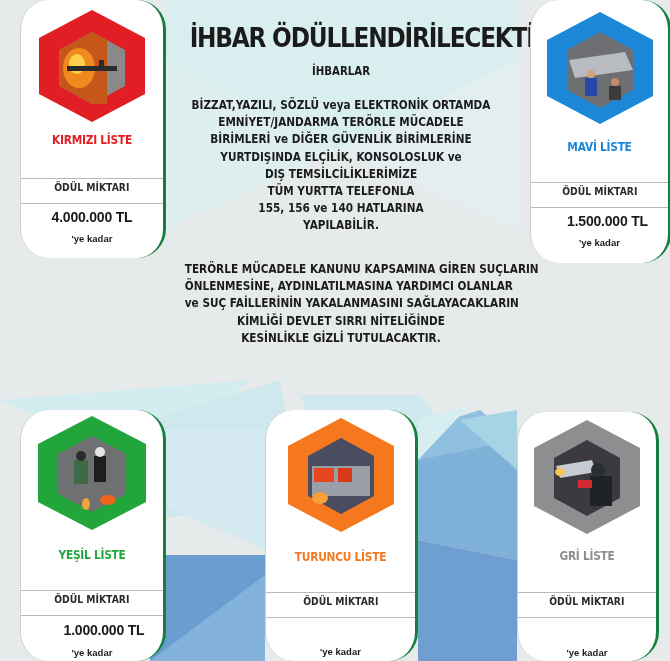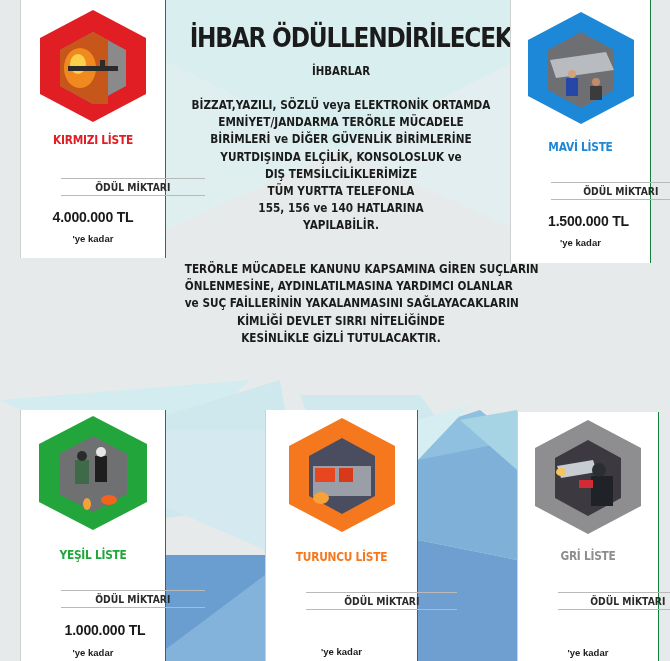--- a/index.html
+++ b/index.html
@@ -31,33 +31,33 @@
     position: absolute; left: -10px; width: 372px; text-align: center;
     font-family: "DejaVu Sans", sans-serif; font-weight: bold; font-size: 12.5px;
     line-height: 17.2px; color: #1b1b1b; transform: scaleX(0.84); transform-origin: center top;
   }
   .para .ln { display: block; white-space: nowrap; }
   .para1 { top: 96px; }
   .para2 { top: 260px; }
 
   .card {
     position: absolute; background: #ffffff;
-    border-left: 1px solid #d0d0d0; border-right: 1px solid #15803d;
+    border-left: 1px solid #d0d0d0; border-right: 3px solid #15803d; border-radius: 29px;
   }
   .card .hex-wrap { position: absolute; left: 0; width: 100%; display: flex; justify-content: center; }
   .card .list-name {
     position: absolute; left: 0; width: 100%; text-align: center;
     font-family: "DejaVu Sans", sans-serif; font-weight: bold; font-size: 12.5px;
     letter-spacing: -0.3px; transform: scaleX(0.85); transform-origin: center;
   }
   .card .label-row {
-    position: absolute; left: 0; width: 100%; height: 18px;
+    position: absolute; left: 0; width: 100%; height: 26px;
     border-top: 1px solid #b9b9b9; border-bottom: 1px solid #b9b9b9;
     text-align: center; font-family: "DejaVu Sans", sans-serif; font-weight: bold;
-    font-size: 10.5px; line-height: 16px; color: #2a2a2a; margin-left: 40px;
+    font-size: 10.5px; line-height: 16px; color: #2a2a2a;
   }
   .card .label-row span { display: inline-block; transform: scaleX(0.88); }
   .card .amount {
     position: absolute; left: 0; width: 100%; text-align: center;
     font-family: "Liberation Sans", sans-serif; font-weight: bold; font-size: 14px;
     color: #1a1a1a; letter-spacing: -0.2px;
   }
   .card .suffix {
     position: absolute; left: 0; width: 100%; text-align: center;
     font-family: "Liberation Sans", sans-serif; font-weight: bold; font-size: 9.5px;
@@ -119,21 +119,21 @@
       <rect x="30" y="56" width="50" height="5" fill="#2b2b2b"></rect>
       <rect x="62" y="50" width="5" height="10" fill="#2b2b2b"></rect>
     </svg>
   </div>
   <div class="list-name" style="top:132px; color:#e01e24;">KIRMIZI LİSTE</div>
   <div class="label-row" style="top:178px;"><span>ÖDÜL MİKTARI</span></div>
   <div class="amount" style="top:209px;">4.000.000 TL</div>
   <div class="suffix" style="top:233px;">'ye kadar</div>
 </div>
 
-<div class="card" style="left:510px; top:0; width:141px; height:263px;">
+<div class="card" style="left:530px; top:0; width:141px; height:263px;">
   <div class="hex-wrap" style="top:12px;">
     <svg width="110" height="112" viewBox="0 0 110 112">
       <polygon points="55,0 108,28 108,84 55,112 2,84 2,28" fill="#1e88d8"></polygon>
       <polygon points="55,20 88,38 88,78 55,96 22,78 22,38" fill="#6d6f72"></polygon>
       <polygon points="24,48 80,40 88,58 30,66" fill="#b8bcc0"></polygon>
       <rect x="40" y="66" width="12" height="18" fill="#2548a8"></rect>
       <circle cx="46" cy="62" r="4" fill="#d4a37a"></circle>
       <circle cx="70" cy="70" r="4" fill="#c48b6a"></circle>
       <rect x="64" y="74" width="12" height="14" fill="#3b3b3b"></rect>
     </svg>

